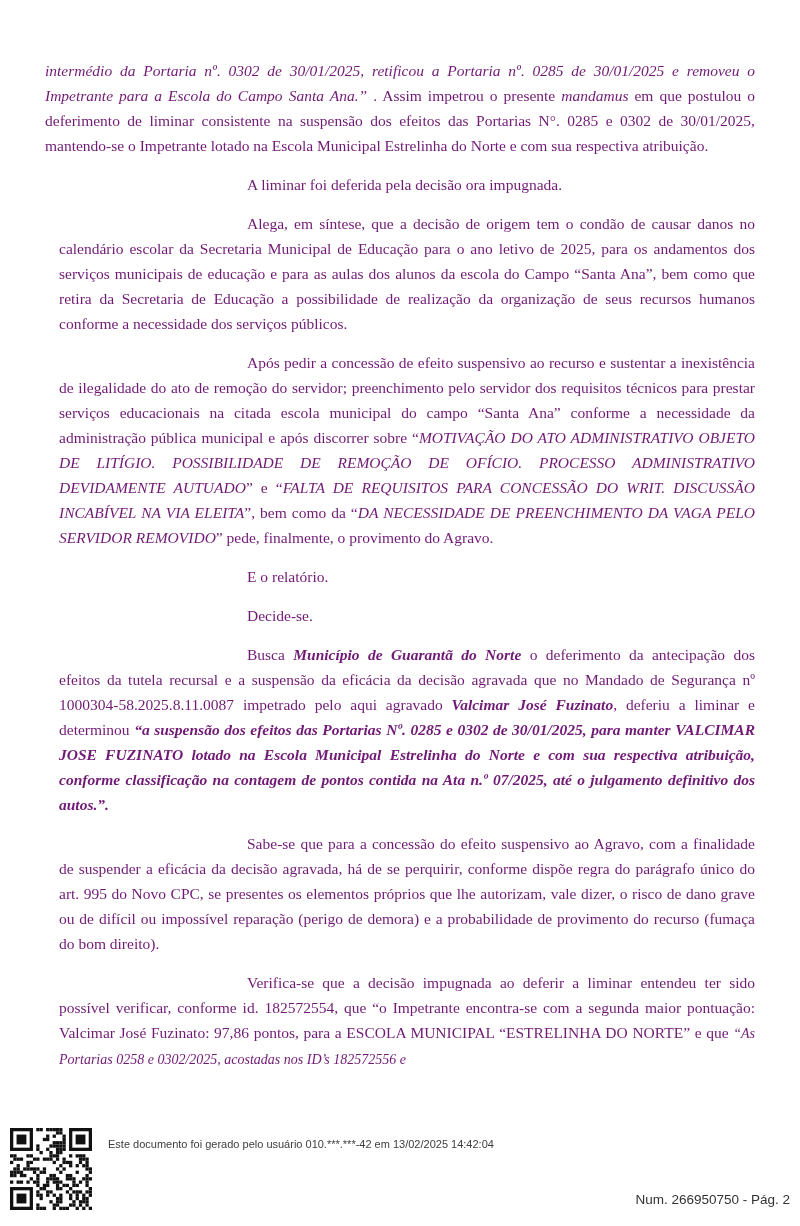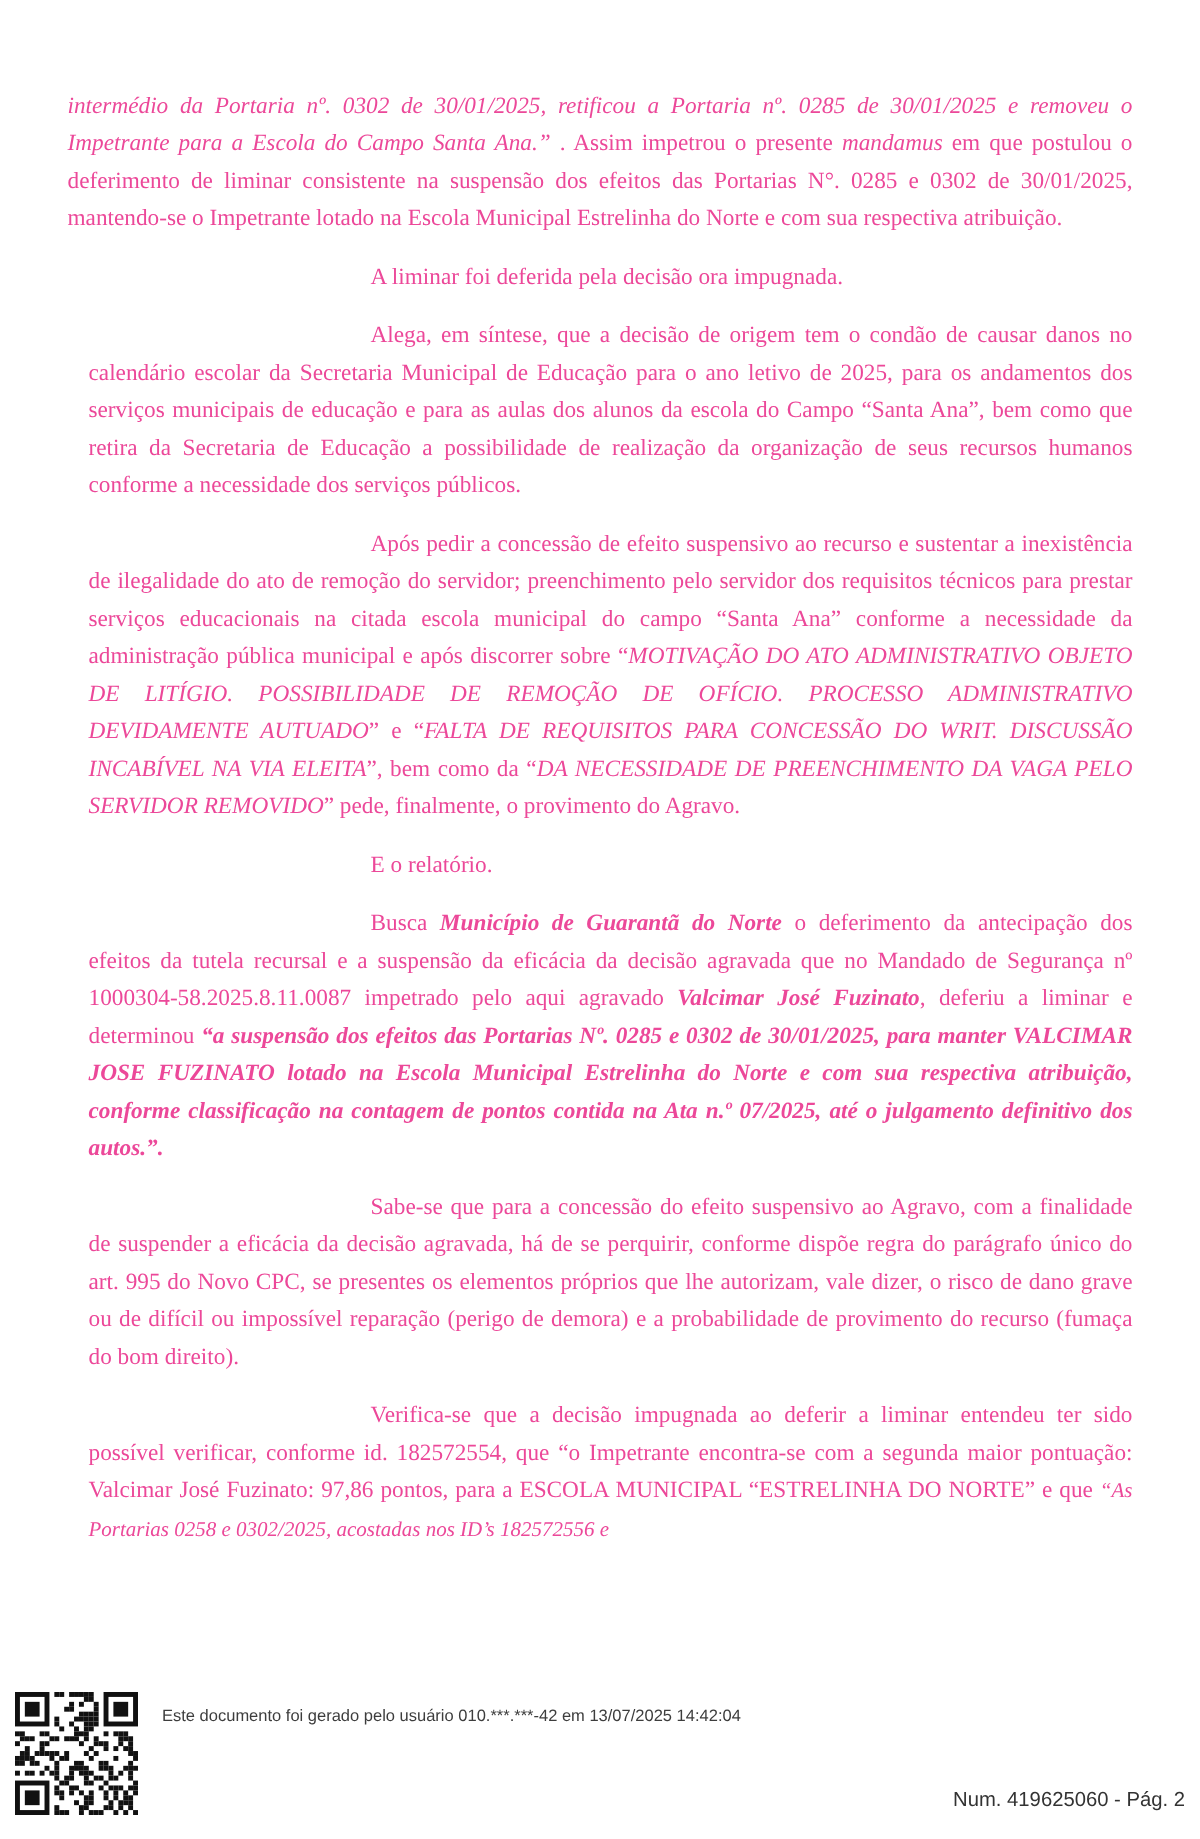--- a/index.html
+++ b/index.html
@@ -6,21 +6,21 @@
   .page{
     position:relative;
     width:800px;height:1226px;
     background:#ffffff;
     overflow:hidden;
     font-family:"Liberation Serif","DejaVu Serif",serif;
   }
   .body-text{
     position:absolute;
     top:58px;left:45px;width:710px;
-    color:#ec4899;
+    color:#701a75;
     font-size:15.5px;
     line-height:25px;
     text-align:justify;
   }
   .body-text p{margin:0 0 14px 0;}
   .body-text p.indent{text-indent:188px;margin-left:14px;}
   .r-regular{font-style:normal;font-weight:normal;}
   .r-italic{font-style:italic;}
   .r-bold{font-weight:normal;}
   .r-bolditalic{font-weight:bold;font-style:italic;}
@@ -47,20 +47,21 @@
 <body>
 
 <div class="page">
 
   <div class="body-text">
       <p class=""><span class="r-italic">intermédio da Portaria nº. 0302 de 30/01/2025, retificou a Portaria nº. 0285 de 30/01/2025 e removeu o Impetrante para a Escola do Campo Santa Ana.”</span><span class="r-regular"> . Assim impetrou o presente </span><span class="r-italic">mandamus</span><span class="r-regular"> em que postulou o deferimento de liminar consistente na suspensão dos efeitos das Portarias N°. 0285 e 0302 de 30/01/2025, mantendo-se o Impetrante lotado na Escola Municipal Estrelinha do Norte e com sua respectiva atribuição.</span></p>
       <p class="indent"><span class="r-regular">A liminar foi deferida pela decisão ora impugnada.</span></p>
       <p class="indent"><span class="r-regular">Alega, em síntese, que a decisão de origem tem o condão de causar danos no calendário escolar da Secretaria Municipal de Educação para o ano letivo de 2025, para os andamentos dos serviços municipais de educação e para as aulas dos alunos da escola do Campo “Santa Ana”, bem como que retira da Secretaria de Educação a possibilidade de realização da organização de seus recursos humanos conforme a necessidade dos serviços públicos.</span></p>
       <p class="indent"><span class="r-regular">Após pedir a concessão de efeito suspensivo ao recurso e sustentar a inexistência de ilegalidade do ato de remoção do servidor; preenchimento pelo servidor dos requisitos técnicos para prestar serviços educacionais na citada escola municipal do campo “Santa Ana” conforme a necessidade da administração pública municipal e após discorrer sobre “</span><span class="r-italic">MOTIVAÇÃO DO ATO ADMINISTRATIVO OBJETO DE LITÍGIO. POSSIBILIDADE DE REMOÇÃO DE OFÍCIO. PROCESSO ADMINISTRATIVO DEVIDAMENTE AUTUADO</span><span class="r-regular">” e “</span><span class="r-italic">FALTA DE REQUISITOS PARA CONCESSÃO DO WRIT. DISCUSSÃO INCABÍVEL NA VIA ELEITA</span><span class="r-regular">”, bem como da “</span><span class="r-italic">DA NECESSIDADE DE PREENCHIMENTO DA VAGA PELO SERVIDOR REMOVIDO</span><span class="r-regular">” pede, finalmente, o provimento do Agravo.</span></p>
       <p class="indent"><span class="r-bold">E o relatório</span><span class="r-regular">.</span></p>
+      <p class="indent"><span class="r-bold">Decide-se</span><span class="r-regular">.</span></p>
       <p class="indent"><span class="r-regular">Busca </span><span class="r-bolditalic">Município de Guarantã do Norte</span><span class="r-regular"> o deferimento da antecipação dos efeitos da tutela recursal e a suspensão da eficácia da decisão agravada que </span><span class="r-bold">no Mandado de Segurança nº 1000304-58.2025.8.11.0087</span><span class="r-regular"> impetrado pelo aqui agravado </span><span class="r-bolditalic">Valcimar José Fuzinato</span><span class="r-regular">, </span><span class="r-bold">deferiu a liminar e determinou </span><span class="r-bolditalic">“a suspensão dos efeitos das Portarias Nº. 0285 e 0302 de 30/01/2025, para manter VALCIMAR JOSE FUZINATO lotado na Escola Municipal Estrelinha do Norte e com sua respectiva atribuição, conforme classificação na contagem de pontos contida na Ata n.º 07/2025, até o julgamento definitivo dos autos.”.</span></p>
       <p class="indent"><span class="r-regular">Sabe-se que para a concessão do efeito suspensivo ao Agravo, com a finalidade de suspender a eficácia da decisão agravada, há de se perquirir, conforme dispõe regra do parágrafo único do art. 995 do Novo CPC, se presentes os elementos próprios que lhe autorizam, vale dizer, o risco de dano grave ou de difícil ou impossível reparação (perigo de demora) e a probabilidade de provimento do recurso (fumaça do bom direito).</span></p>
       <p class="indent"><span class="r-regular">Verifica-se que a decisão impugnada ao deferir a liminar entendeu ter sido possível verificar, conforme id. 182572554, que “o Impetrante encontra-se com a segunda maior pontuação: Valcimar José Fuzinato: 97,86 pontos, para a ESCOLA MUNICIPAL “ESTRELINHA DO NORTE” e que </span><span class="r-italic-sm">“As Portarias 0258 e 0302/2025, acostadas nos ID’s 182572556 e</span></p>
     </div>
 
   <div class="footer">
     <svg class="qr" viewBox="0 0 25 25">
         <rect x="8" y="0" width="1" height="1" fill="#111111"></rect>
         <rect x="9" y="0" width="1" height="1" fill="#111111"></rect>
         <rect x="11" y="0" width="1" height="1" fill="#111111"></rect>
@@ -260,18 +261,18 @@
         <rect x="1" y="1" width="5" height="5" fill="#ffffff"></rect>
         <rect x="2" y="2" width="3" height="3" fill="#111111"></rect>
         <rect x="18" y="0" width="7" height="7" fill="#111111"></rect>
         <rect x="19" y="1" width="5" height="5" fill="#ffffff"></rect>
         <rect x="20" y="2" width="3" height="3" fill="#111111"></rect>
         <rect x="0" y="18" width="7" height="7" fill="#111111"></rect>
         <rect x="1" y="19" width="5" height="5" fill="#ffffff"></rect>
         <rect x="2" y="20" width="3" height="3" fill="#111111"></rect>
       </svg>
     <div class="footer-lines">
-        <div>Este documento foi gerado pelo usuário 010.***.***-42 em 13/07/2025 14:42:04</div>
+        <div>Este documento foi gerado pelo usuário 010.***.***-42 em 13/02/2025 14:42:04</div>
       </div>
-    <div class="page-number">Num. 419625060 - Pág. 2</div>
+    <div class="page-number">Num. 266950750 - Pág. 2</div>
   </div>
 
 </div>
 
 </body></html>

